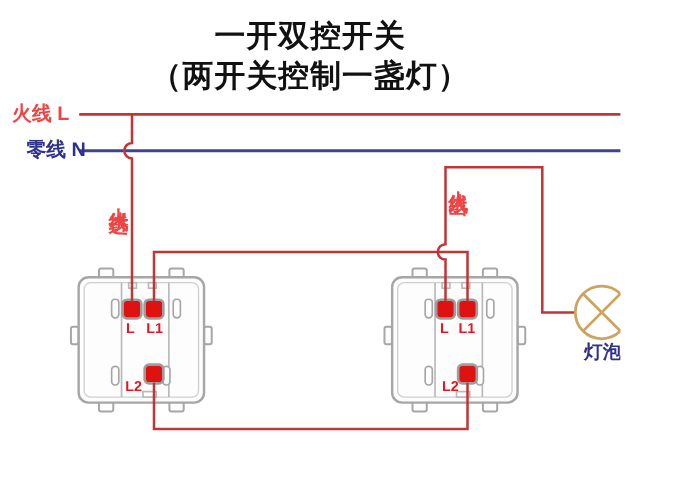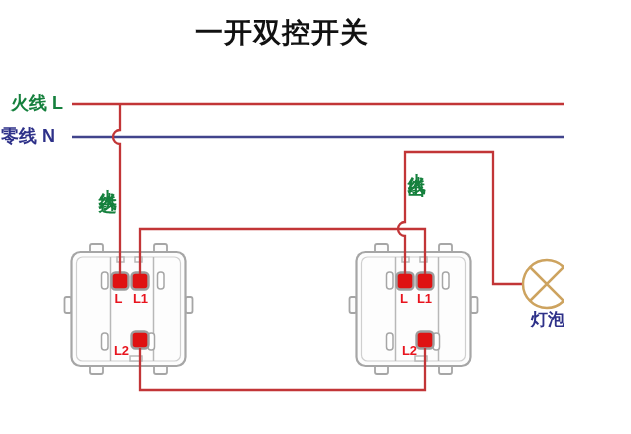--- a/index.html
+++ b/index.html
@@ -8,21 +8,21 @@
     font-family:"Liberation Sans","DejaVu Sans",sans-serif;
   }
   .stage svg{position:absolute;left:0;top:0;}
   .title{
     position:absolute;left:0;right:0;text-align:center;
     font-weight:bold;color:#111111;font-size:28px;letter-spacing:1px;white-space:nowrap;
   }
   .title.l1{top:14px;}
   .title.l2{top:50px;}
   .lbl{position:absolute;font-weight:bold;white-space:nowrap;line-height:1.1;}
-  .red{color:#15803d;}
+  .red{color:#ef4444;}
   .navy{color:#2E3189;}
   .buslbl{font-size:18px;}
   .vert{
     writing-mode:vertical-rl;text-orientation:upright;
     font-size:18px;letter-spacing:3px;
   }
   .termlbl{
     position:absolute;color:#E8141E;font-weight:bold;font-size:13px;
     text-align:center;line-height:14px;
   }
@@ -115,23 +115,24 @@
 
     <path d="M571 284 H610 V137" fill="none" stroke="#41448C" stroke-width="2.4"></path>
 
     <g stroke="#CDA35F" fill="none" stroke-width="2.5">
       <circle cx="547" cy="284" r="24" fill="#FFFFFF"></circle>
       <path d="M530 267 L564 301 M564 267 L530 301"></path>
     </g>
   </svg>
 
   <div class="title l1">一开双控开关</div>
+  <div class="title l2">（两开关控制一盏灯）</div>
 
   <div class="lbl red buslbl" style="left:11px;top:94px;">火线 L</div>
-  <div class="lbl navy buslbl" style="left:1px;top:127px;text-align:center;">零线 N</div>
+  <div class="lbl navy buslbl" style="left:24px;top:127px;text-align:center;">零线 N</div>
 
   <div class="lbl red vert" style="left:97px;top:174px;">火线进</div>
   <div class="lbl red vert" style="left:406px;top:158px;">火线出</div>
 
   <div class="termlbl" style="left:109px;top:292px;width:19px;">L</div>
   <div class="termlbl" style="left:129px;top:292px;width:23px;">L1</div>
   <div class="termlbl" style="left:109px;top:344px;width:25px;">L2</div>
 
   <div class="termlbl" style="left:394px;top:292px;width:20px;">L</div>
   <div class="termlbl" style="left:413px;top:292px;width:23px;">L1</div>

